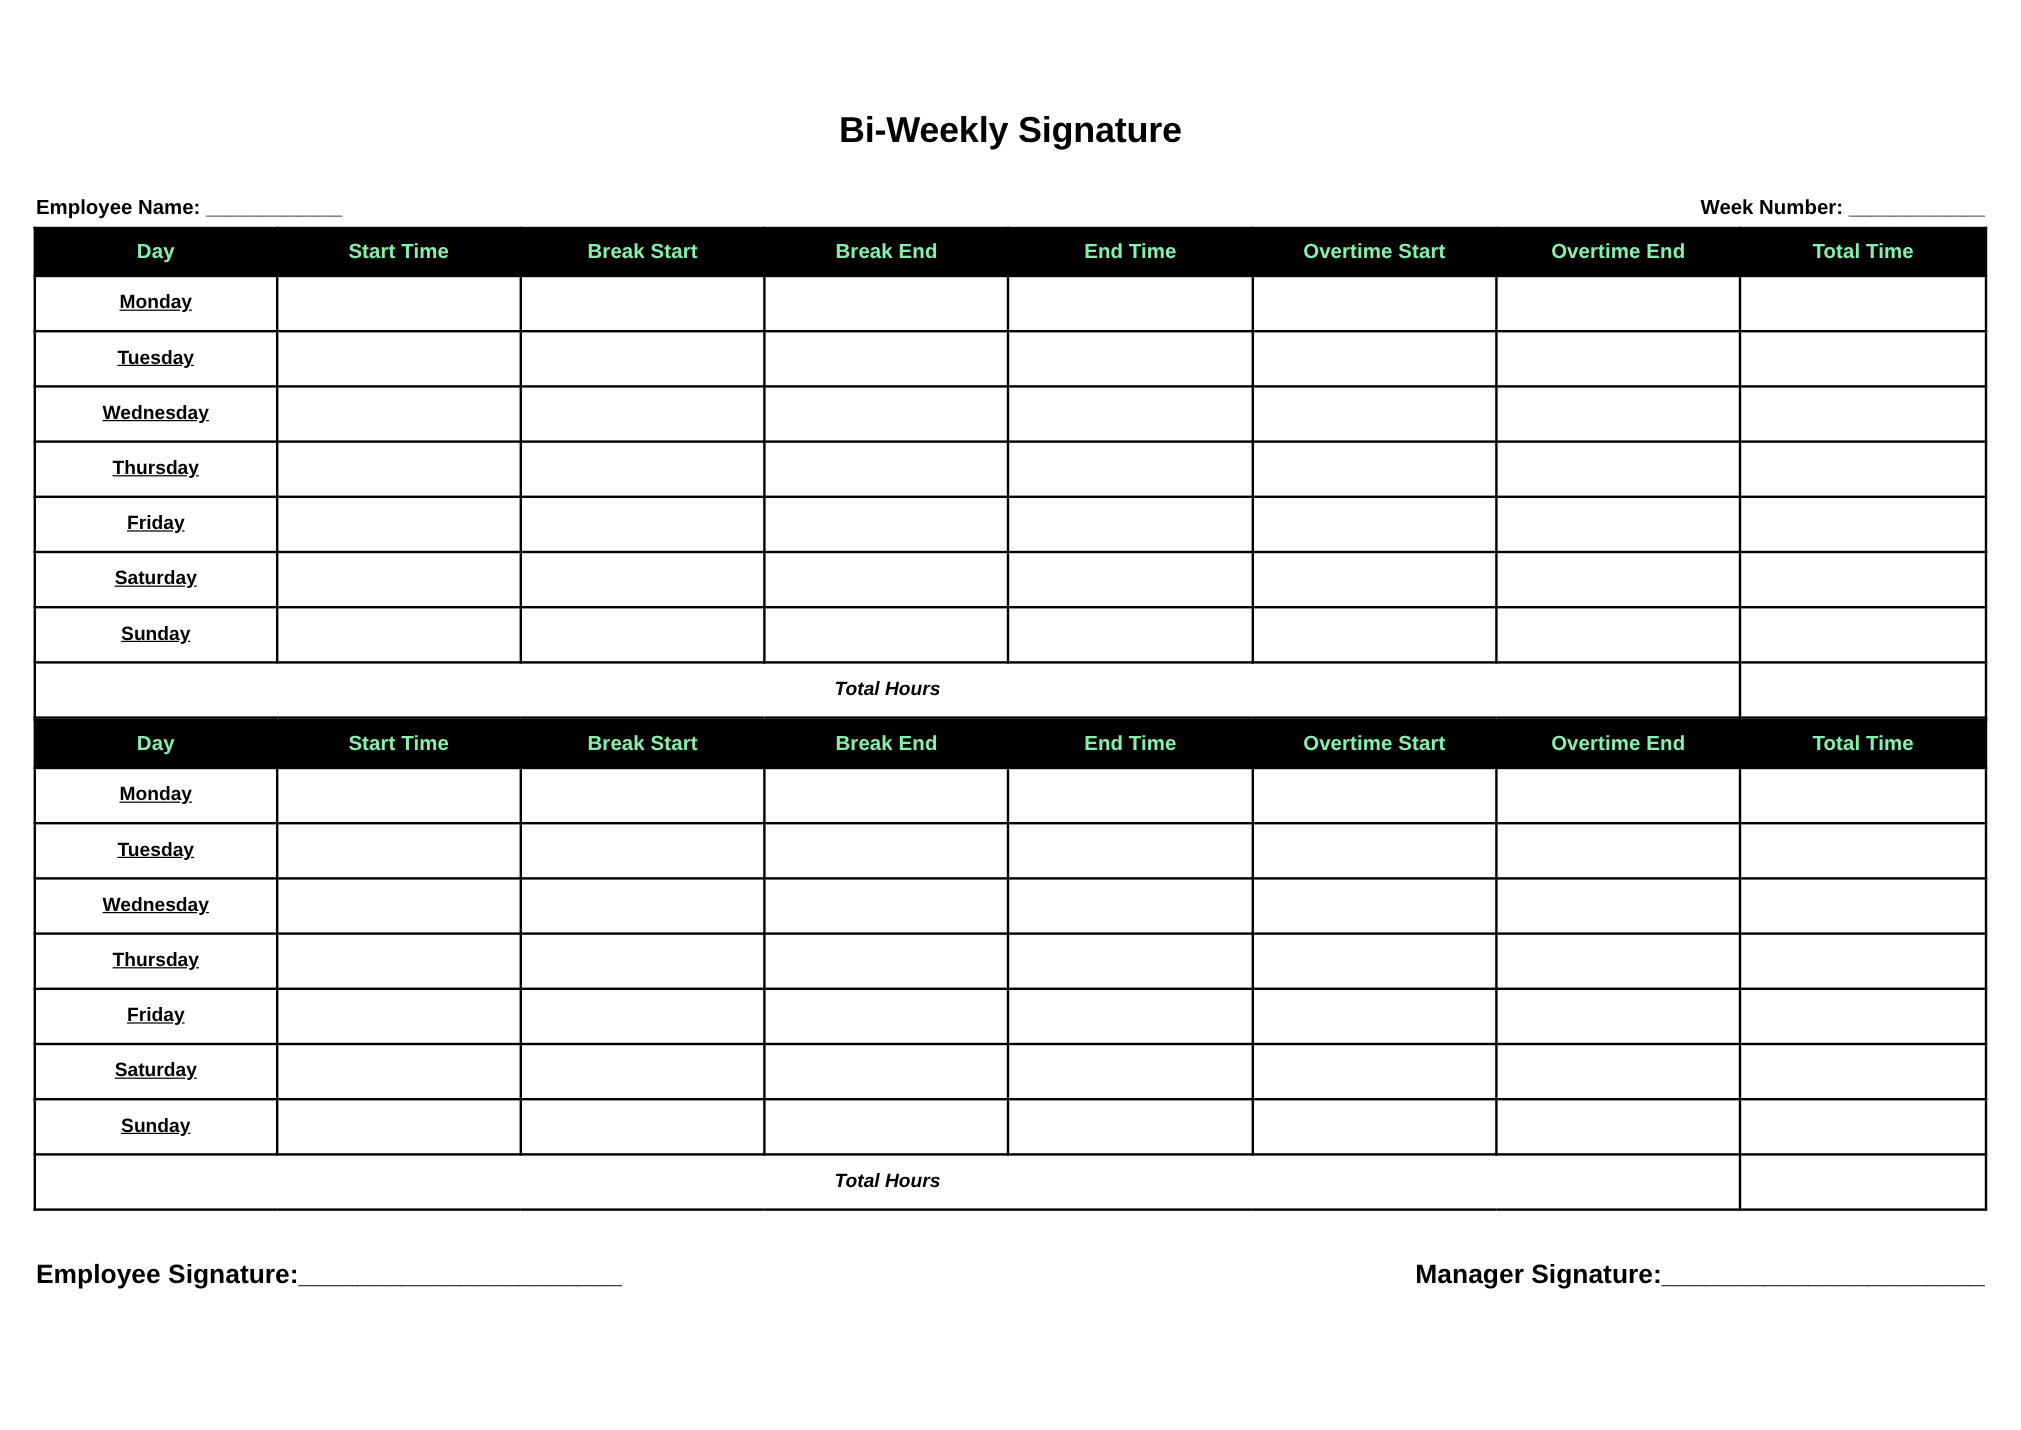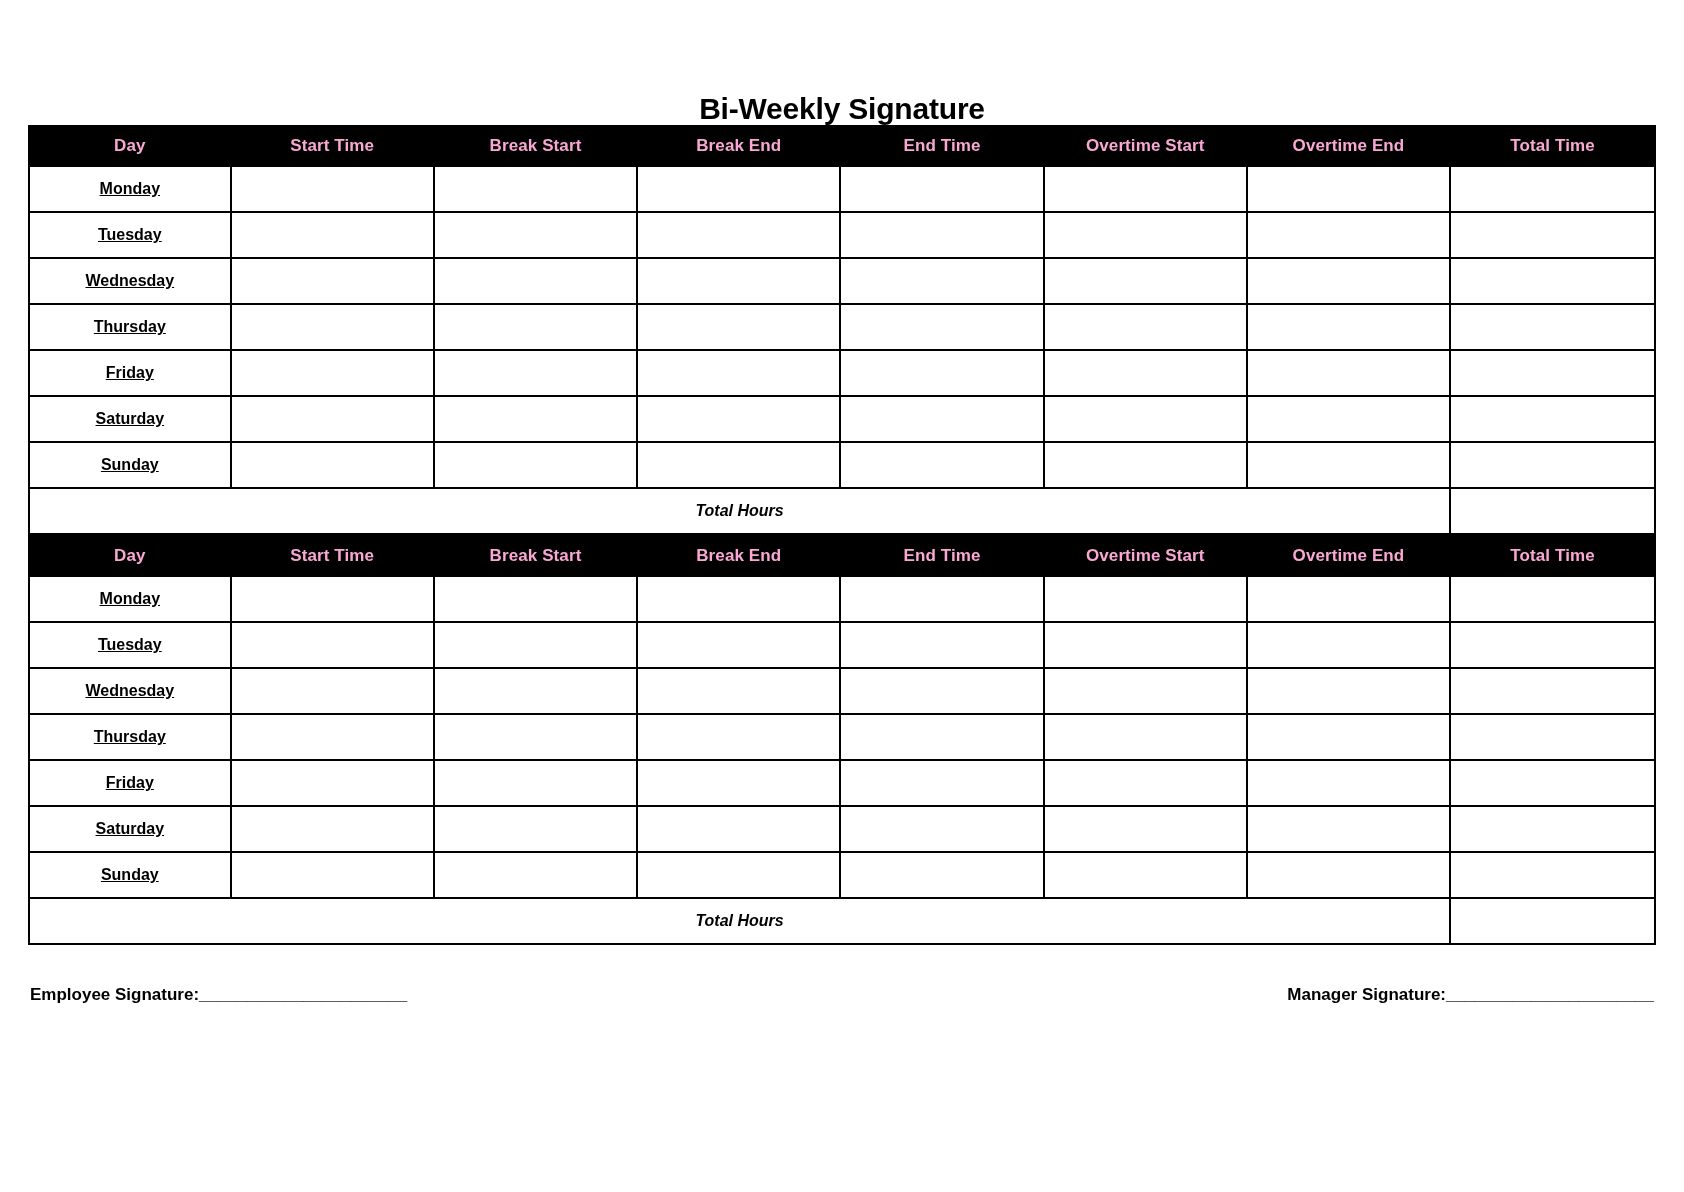--- a/index.html
+++ b/index.html
@@ -48,21 +48,21 @@
     border-collapse: collapse;
     table-layout: fixed;
   }
   .ts th, .ts td {
     border: 2px solid #000000;
     padding: 0;
     font-size: 16px;
   }
   .ts thead th {
     background: #000000;
-    color: #f9a8d4;
+    color: #86efac;
     font-weight: bold;
     height: 38px;
     text-align: center;
     font-size: 17px;
     letter-spacing: 0.1px;
   }
   .ts tbody td {
     height: 44px;
   }
   .day-cell {
@@ -93,32 +93,36 @@
     height: 0px;
   }
   .sig-row {
     display: flex;
     justify-content: space-between;
     align-items: flex-end;
     margin-top: 40px;
     padding: 0 2px;
   }
   .sig-label {
-    font-size: 17px;
+    font-size: 22px;
     font-weight: bold;
     white-space: nowrap;
   }
 </style>
 </head>
 <body>
 
 <div class="page">
 
   <h1 class="doc-title">Bi-Weekly Signature</h1>
 
+  <div class="meta-row">
+    <span class="meta-label">Employee Name: ____________</span>
+    <span class="meta-label">Week Number: ____________</span>
+  </div>
 
   <table class="ts">
     <colgroup>
       <col class="c-day">
         <col class="c-t">
         <col class="c-t">
         <col class="c-t">
         <col class="c-t">
         <col class="c-t">
         <col class="c-t">

